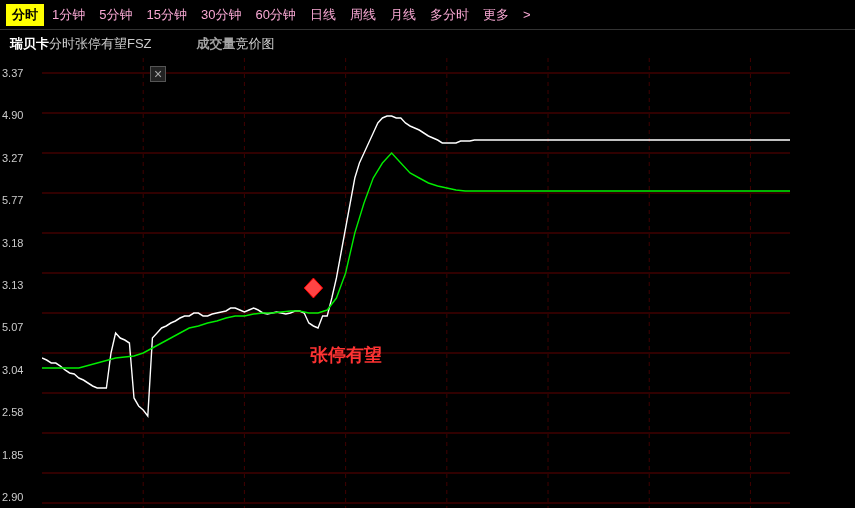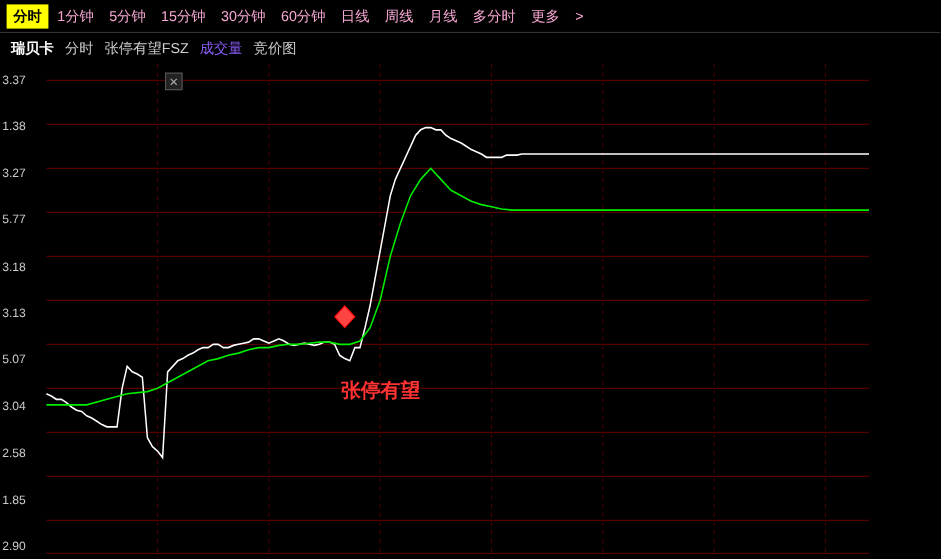--- a/index.html
+++ b/index.html
@@ -36,29 +36,28 @@
     }
 
     
     #subheader {
       width: 855px;
       height: 28px;
       background: #000;
       display: flex;
       align-items: center;
       padding: 0 10px;
-      gap: 10px;
     }
     .sub-item {
       color: #ccc;
       font-size: 13px;
       cursor: pointer;
     }
     .sub-item.brand { color: #fff; font-weight: bold; }
-    .sub-item.active-green { color: #8b5cf6; font-weight: normal; }
+    .sub-item.active-green { color: #a3a3a3; font-weight: bold; margin-left: 45px; }
 
     
     #chart-container {
       width: 790px;
       height: 450px;
       background: #000;
       position: relative;
       overflow: hidden;
     }
 
@@ -141,21 +140,21 @@
   <span class="sub-item">分时</span>
   <span class="sub-item">张停有望FSZ</span>
   <span class="sub-item active-green">成交量</span>
   <span class="sub-item">竞价图</span>
 </div>
 
 <div id="chart-container">
 
   <div class="price-labels">
     <span class="price-label">3.37</span>
-    <span class="price-label">1.38</span>
+    <span class="price-label">4.90</span>
     <span class="price-label">3.27</span>
     <span class="price-label">5.77</span>
     <span class="price-label">3.18</span>
     <span class="price-label">3.13</span>
     <span class="price-label">5.07</span>
     <span class="price-label">3.04</span>
     <span class="price-label">2.58</span>
     <span class="price-label">1.85</span>
     <span class="price-label">2.90</span>
   </div>

